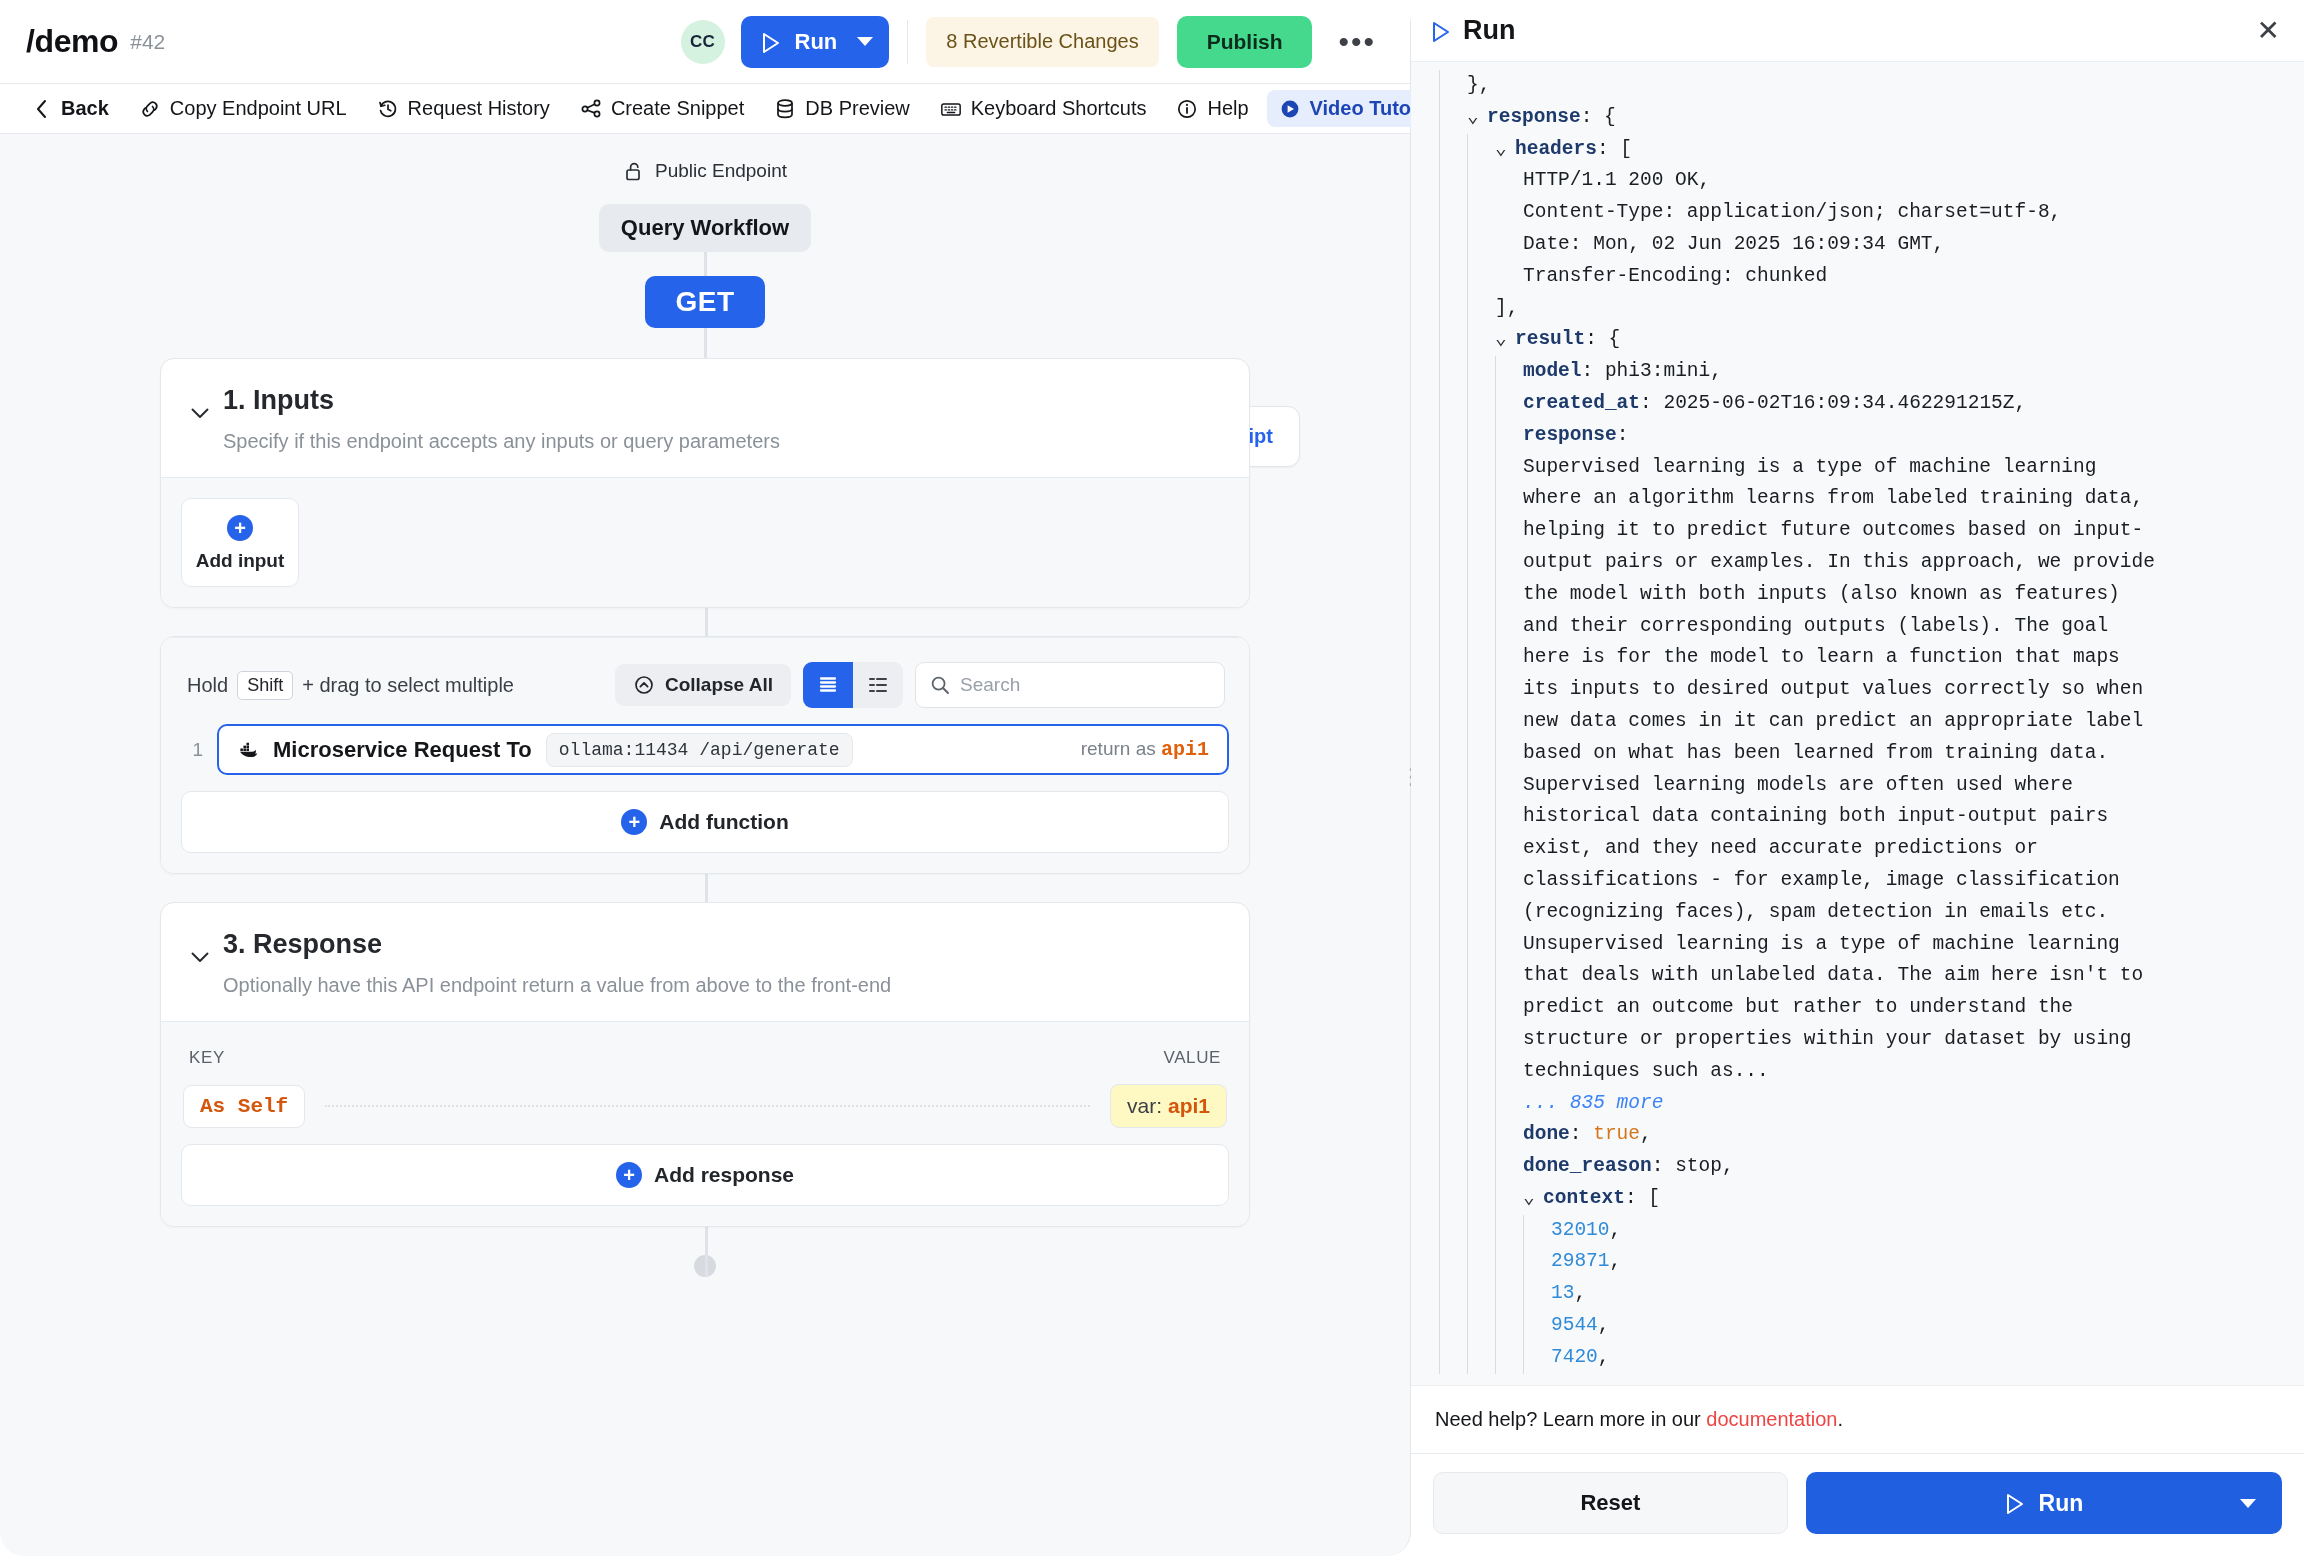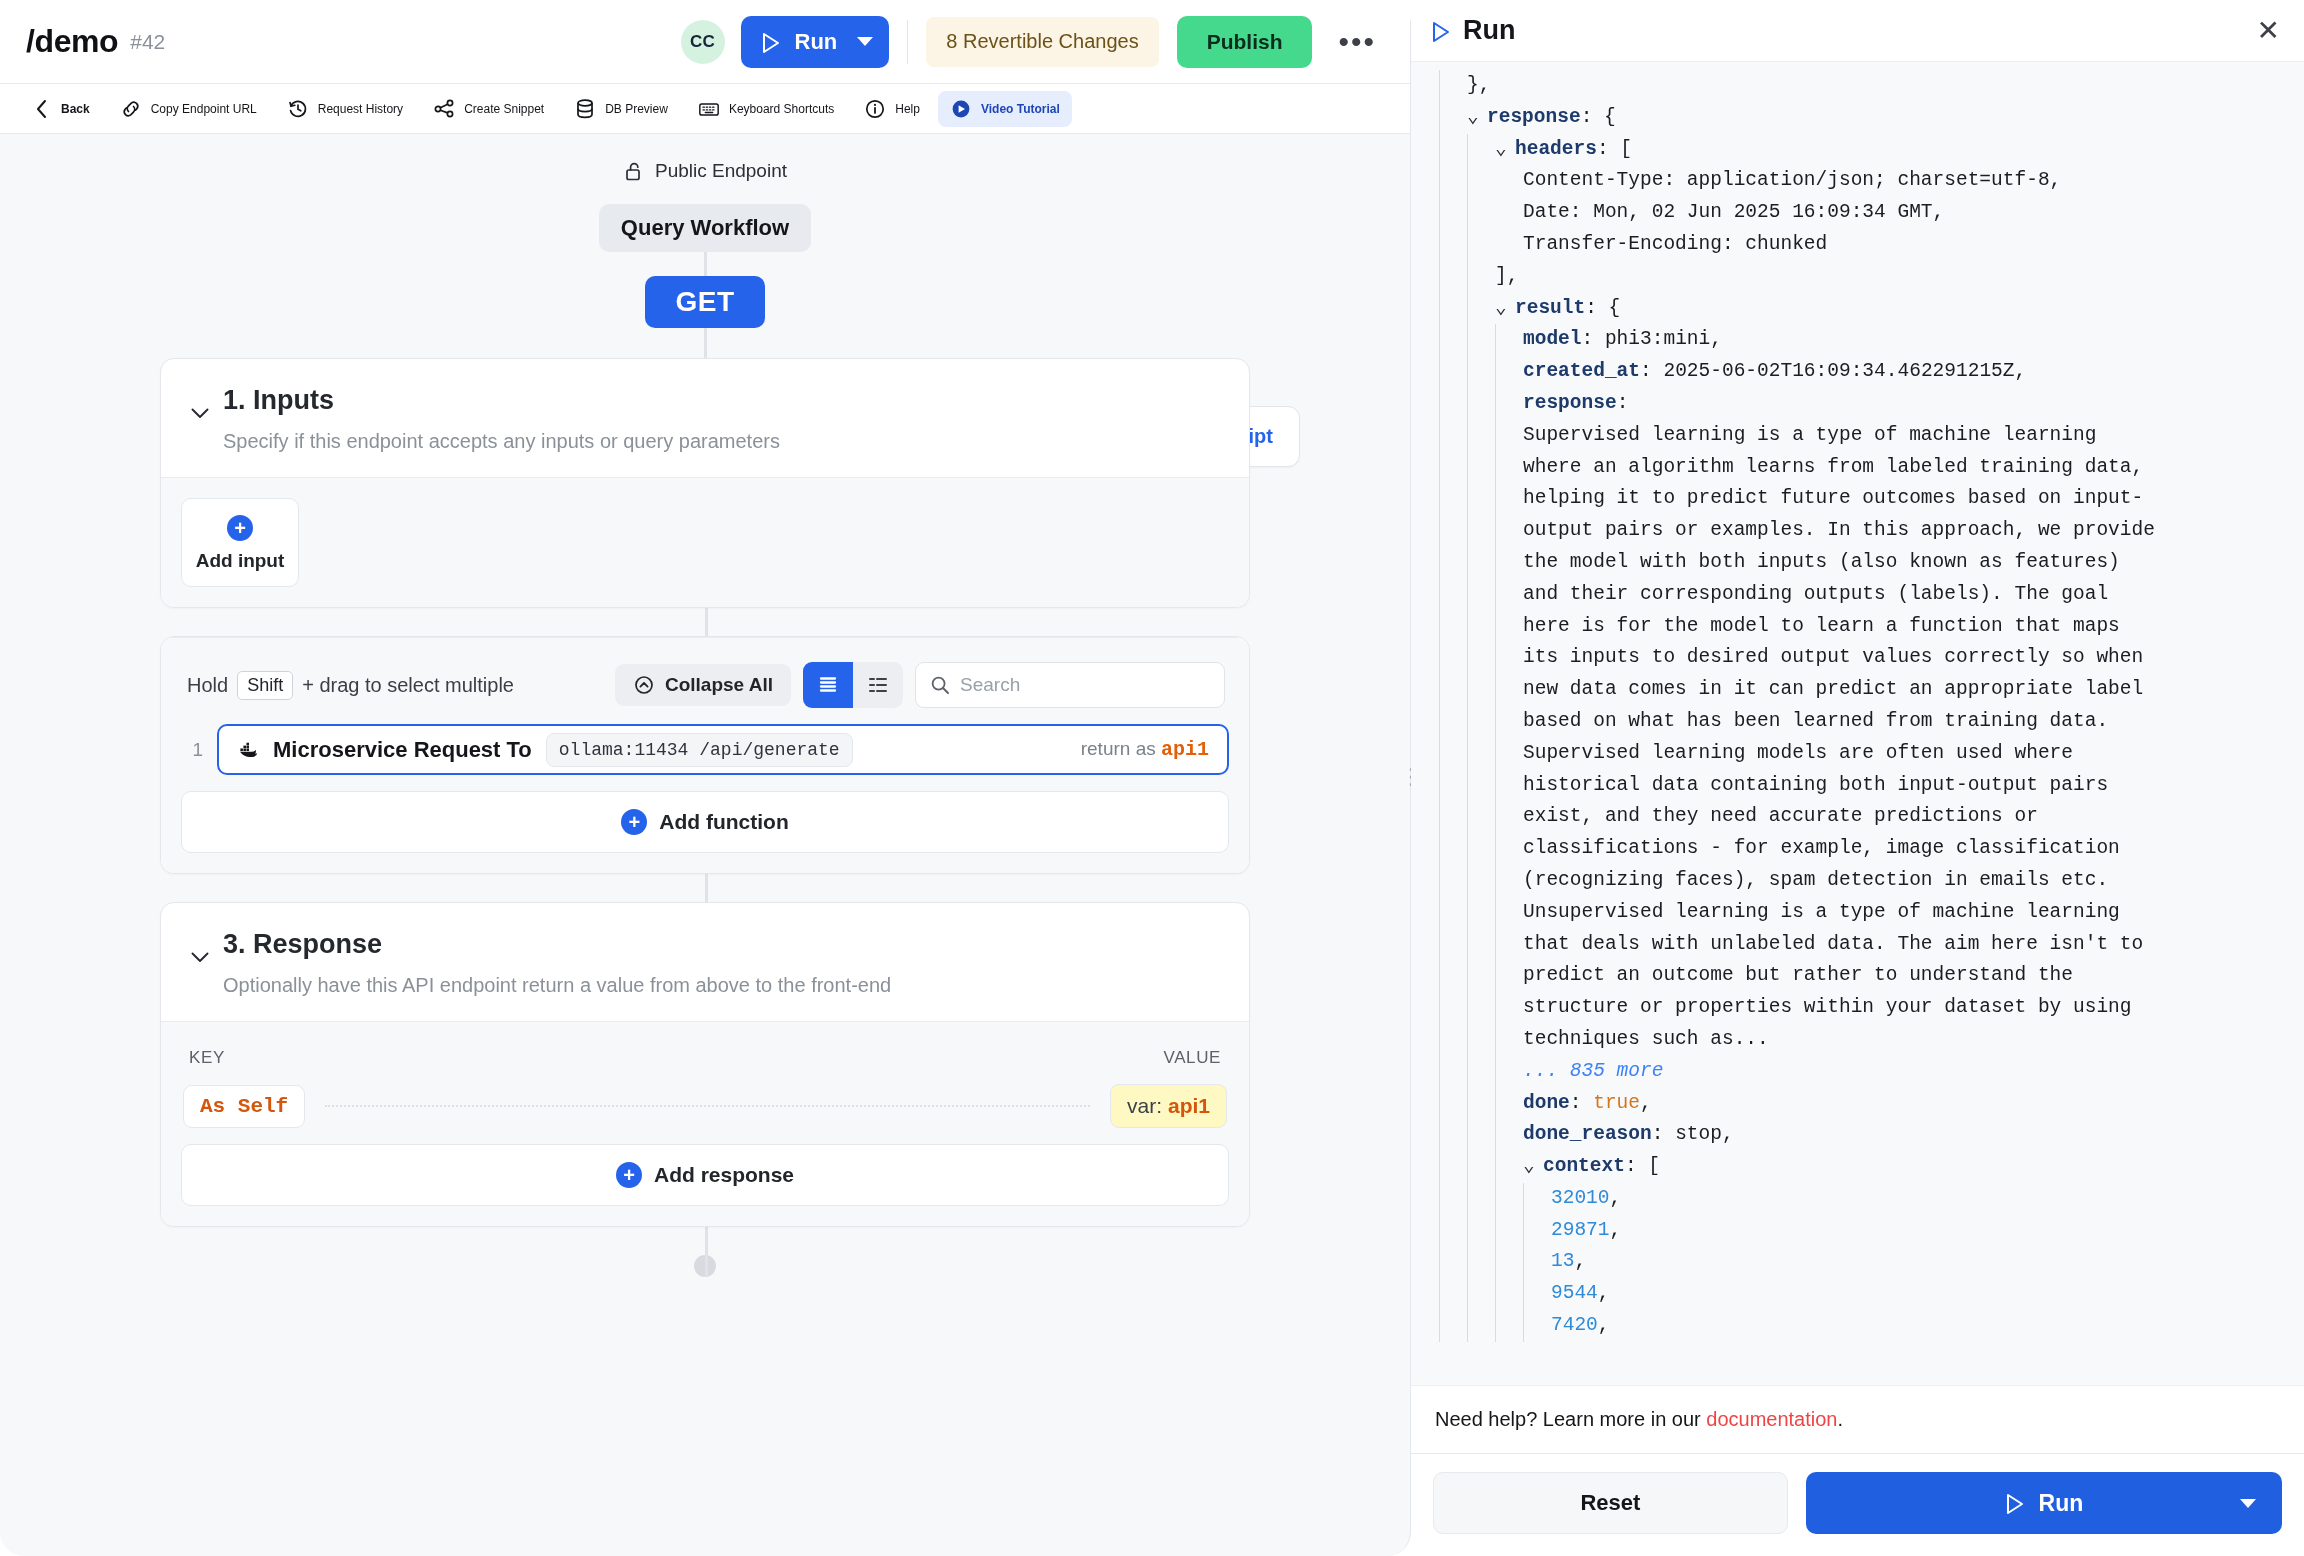--- a/index.html
+++ b/index.html
@@ -73,21 +73,21 @@
 
   
   .subbar {
     height: 50px; min-height: 50px; background: #fff;
     border-bottom: 1px solid #e8eaed;
     display: flex; align-items: center; padding: 0 18px; gap: 6px;
   }
   .sb-item {
     display: flex; align-items: center; gap: 9px;
     padding: 7px 12px; border-radius: 8px; cursor: pointer;
-    font-size: 12px; color: #14161a; font-weight: 500; white-space: nowrap;
+    font-size: 20px; color: #14161a; font-weight: 500; white-space: nowrap;
   }
   .sb-item.bold { font-weight: 700; }
   .sb-item.video { background: #e6edfd; color: #1d46b5; font-weight: 600; }
   .sb-ico { display: flex; align-items: center; justify-content: center; width: 22px; height: 22px; }
 
   
   .canvas {
     flex: 1; overflow: hidden; position: relative;
     display: flex; flex-direction: column; align-items: center;
     padding-top: 26px;
@@ -586,20 +586,21 @@
     </div>
 
     <div class="json-view">
 
       <div class="jline"><span class="gspace"></span><span class="guide"></span><span class="punc">},</span></div>
 
       <div class="jline"><span class="gspace"></span><span class="guide"></span><span class="cdown">⌄</span><span class="key">response</span><span class="punc">: {</span></div>
 
       <div class="jline"><span class="gspace"></span><span class="guide"></span><span class="guide"></span><span class="cdown">⌄</span><span class="key">headers</span><span class="punc">: [</span></div>
 
+      <div class="jline"><span class="gspace"></span><span class="guide"></span><span class="guide"></span><span class="gspace"></span><span class="txt">HTTP/1.1 200 OK,</span></div>
       <div class="jline"><span class="gspace"></span><span class="guide"></span><span class="guide"></span><span class="gspace"></span><span class="txt">Content-Type: application/json; charset=utf-8,</span></div>
       <div class="jline"><span class="gspace"></span><span class="guide"></span><span class="guide"></span><span class="gspace"></span><span class="txt">Date: Mon, 02 Jun 2025 16:09:34 GMT,</span></div>
       <div class="jline"><span class="gspace"></span><span class="guide"></span><span class="guide"></span><span class="gspace"></span><span class="txt">Transfer-Encoding: chunked</span></div>
 
       <div class="jline"><span class="gspace"></span><span class="guide"></span><span class="guide"></span><span class="punc">],</span></div>
 
       <div class="jline"><span class="gspace"></span><span class="guide"></span><span class="guide"></span><span class="cdown">⌄</span><span class="key">result</span><span class="punc">: {</span></div>
 
       <div class="jline"><span class="gspace"></span><span class="guide"></span><span class="guide"></span><span class="guide"></span><span class="key">model</span><span class="punc">: </span><span class="txt">phi3:mini,</span></div>
 

